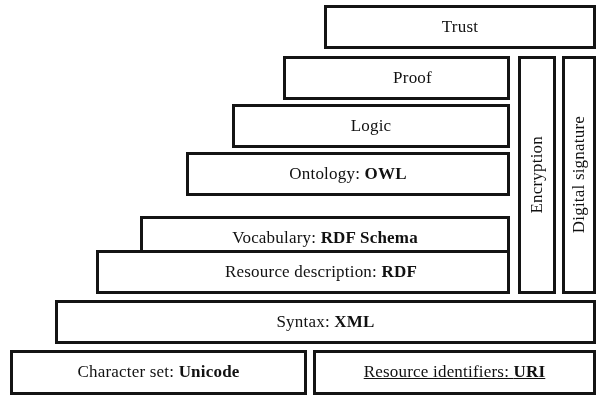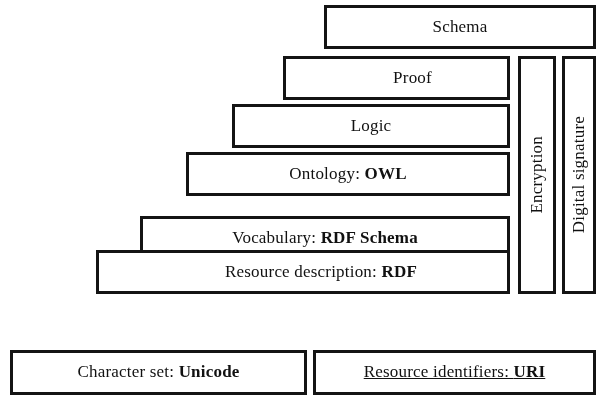--- a/index.html
+++ b/index.html
@@ -66,21 +66,21 @@
   .pil-encryption { left: 518px; top: 56px;  width: 38px;  height: 238px; }
   .pil-signature  { left: 562px; top: 56px;  width: 34px;  height: 238px; }
 </style>
 </head>
 <body>
 
 <div id="canvas">
 
   <div class="box lyr-trust">
     <span class="label">
-      <span>Schema</span>
+      <span>Trust</span>
     </span>
   </div>
 
   <div class="box lyr-proof">
     <span class="label">
       <span>Proof</span>
     </span>
   </div>
 
   <div class="box lyr-logic">
@@ -100,20 +100,25 @@
       <span>Vocabulary: </span><b class="strong">RDF Schema</b>
     </span>
   </div>
 
   <div class="box lyr-resource">
     <span class="label">
       <span>Resource description: </span><b class="strong">RDF</b>
     </span>
   </div>
 
+  <div class="box lyr-syntax">
+    <span class="label">
+      <span>Syntax: </span><b class="strong">XML</b>
+    </span>
+  </div>
 
   <div class="box lyr-charset">
     <span class="label">
       <span>Character set: </span><b class="strong">Unicode</b>
     </span>
   </div>
 
   <div class="box lyr-uri">
     <span class="label">
       <span>Resource identifiers: </span><b class="strong">URI</b>

